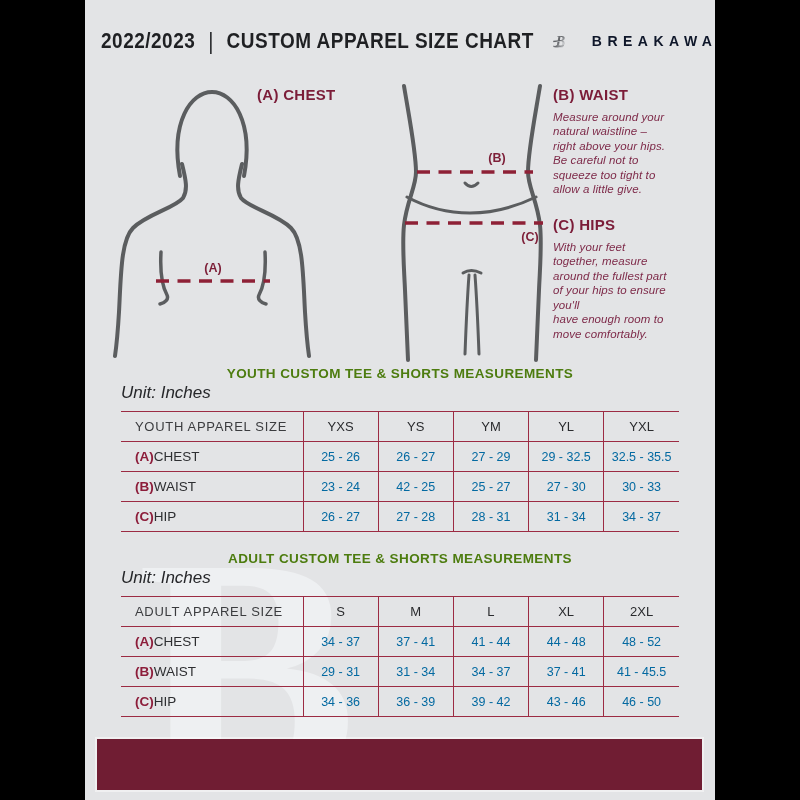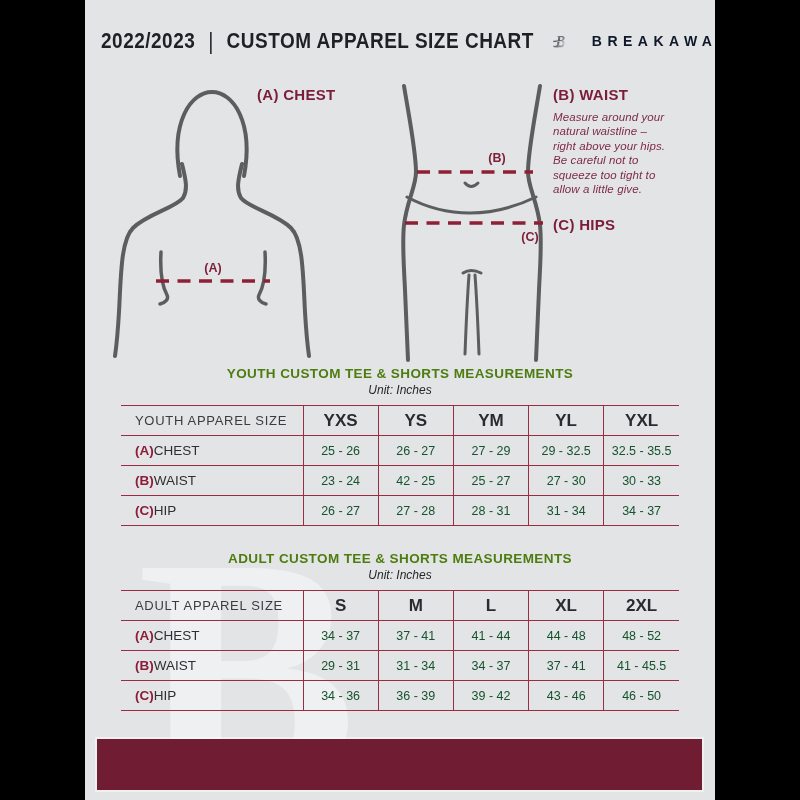--- a/index.html
+++ b/index.html
@@ -38,32 +38,32 @@
     line-height:1.26; white-space:pre-line; letter-spacing:0.1px;
   }
   
   .table-section { position:absolute; left:36px; width:558px; z-index:2; }
   .sec-youth { top:366px; }
   .sec-adult { top:551px; }
   .table-title {
     text-align:center; font-size:13.5px; font-weight:700; color:#4d7c0f; letter-spacing:0.4px;
   }
   .table-unit {
-    text-align:center; font-size:12px; font-style:italic; color:#26272a; margin-top:2px;
+    text-align:left; font-size:17px; font-style:italic; color:#26272a; margin-top:2px;
   }
   table.size-table { width:558px; border-collapse:collapse; table-layout:fixed; margin-top:8px; background:transparent; }
   .size-table th, .size-table td { height:29px; padding:0; }
   .size-table thead th {
-    font-size:17px; font-weight:700; color:#2a2b2e; text-align:center;
+    font-size:13px; font-weight:400; color:#2a2b2e; text-align:center;
   }
   .size-table thead th.rowhead {
     font-weight:400; text-align:left; padding-left:14px; font-size:13px;
     letter-spacing:0.7px; color:#3b3c3f;
   }
-  .size-table td { text-align:center; font-size:12.5px; color:#14532d; }
+  .size-table td { text-align:center; font-size:12.5px; color:#0369a1; }
   .size-table td.rowhead { text-align:left; padding-left:14px; font-size:13.5px; color:#2e2f32; }
   .pfx { color:#8c1d3a; font-weight:700; }
   .lbl { margin-left:0; }
   .size-table tr > * { border-top:1.5px solid #9c2b43; }
   .size-table tr > *:not(:first-child) { border-left:1.5px solid #9c2b43; }
   .size-table tbody tr:last-child > * { border-bottom:1.5px solid #9c2b43; }
   
   .watermark {
     position:absolute; left:52px; top:544px; z-index:0;
     font-family:"Liberation Serif", serif; font-weight:700;
@@ -139,20 +139,27 @@
       <h3 class="measure-title">(B) WAIST</h3>
       <p class="measure-text">Measure around your
 natural waistline –
 right above your hips.
 Be careful not to
 squeeze too tight to
 allow a little give.</p>
     </div>
     <div class="measure-block" style="left:468px; top:216px; width:160px;">
       <h3 class="measure-title">(C) HIPS</h3>
+      <p class="measure-text">With your feet
+together, measure
+around the fullest part
+of your hips to ensure
+you'll
+have enough room to
+move comfortably.</p>
     </div>
   </div>
 
   <div class="table-section sec-youth">
     <div class="table-title">YOUTH CUSTOM TEE &amp; SHORTS MEASUREMENTS</div>
     <div class="table-unit">Unit: Inches</div>
     <table class="size-table">
       <colgroup>
           <col style="width:182px">
           <col>

